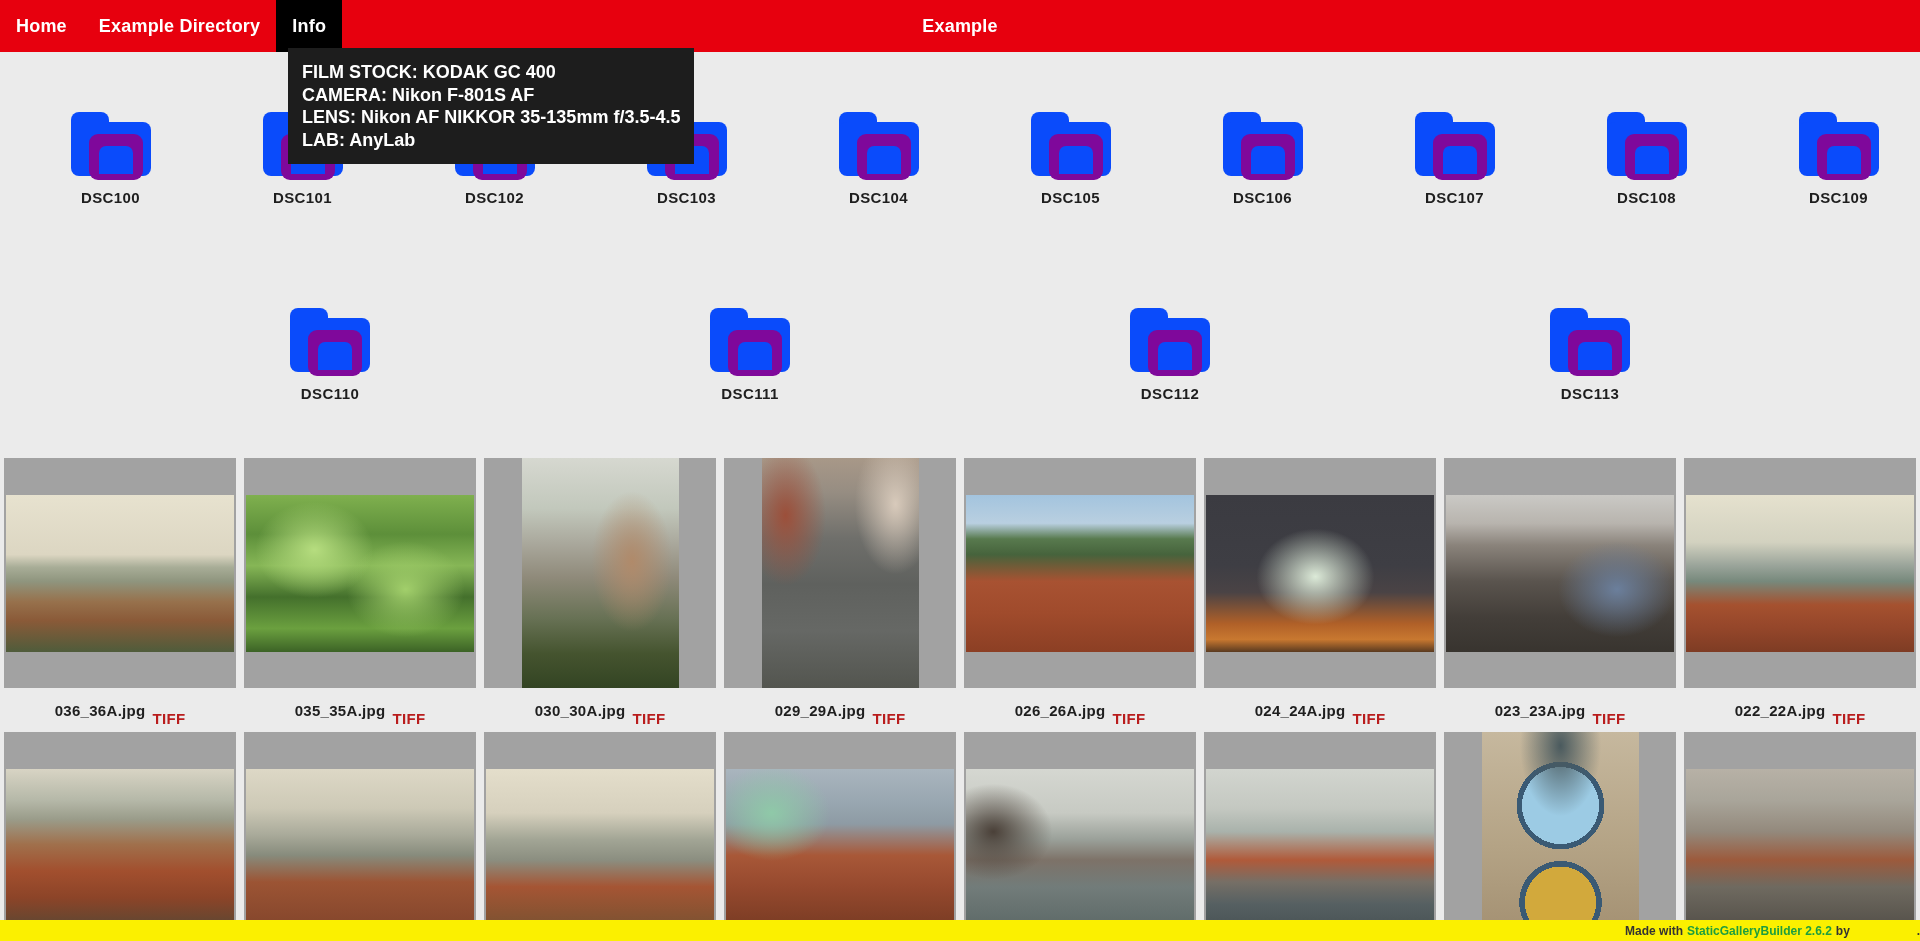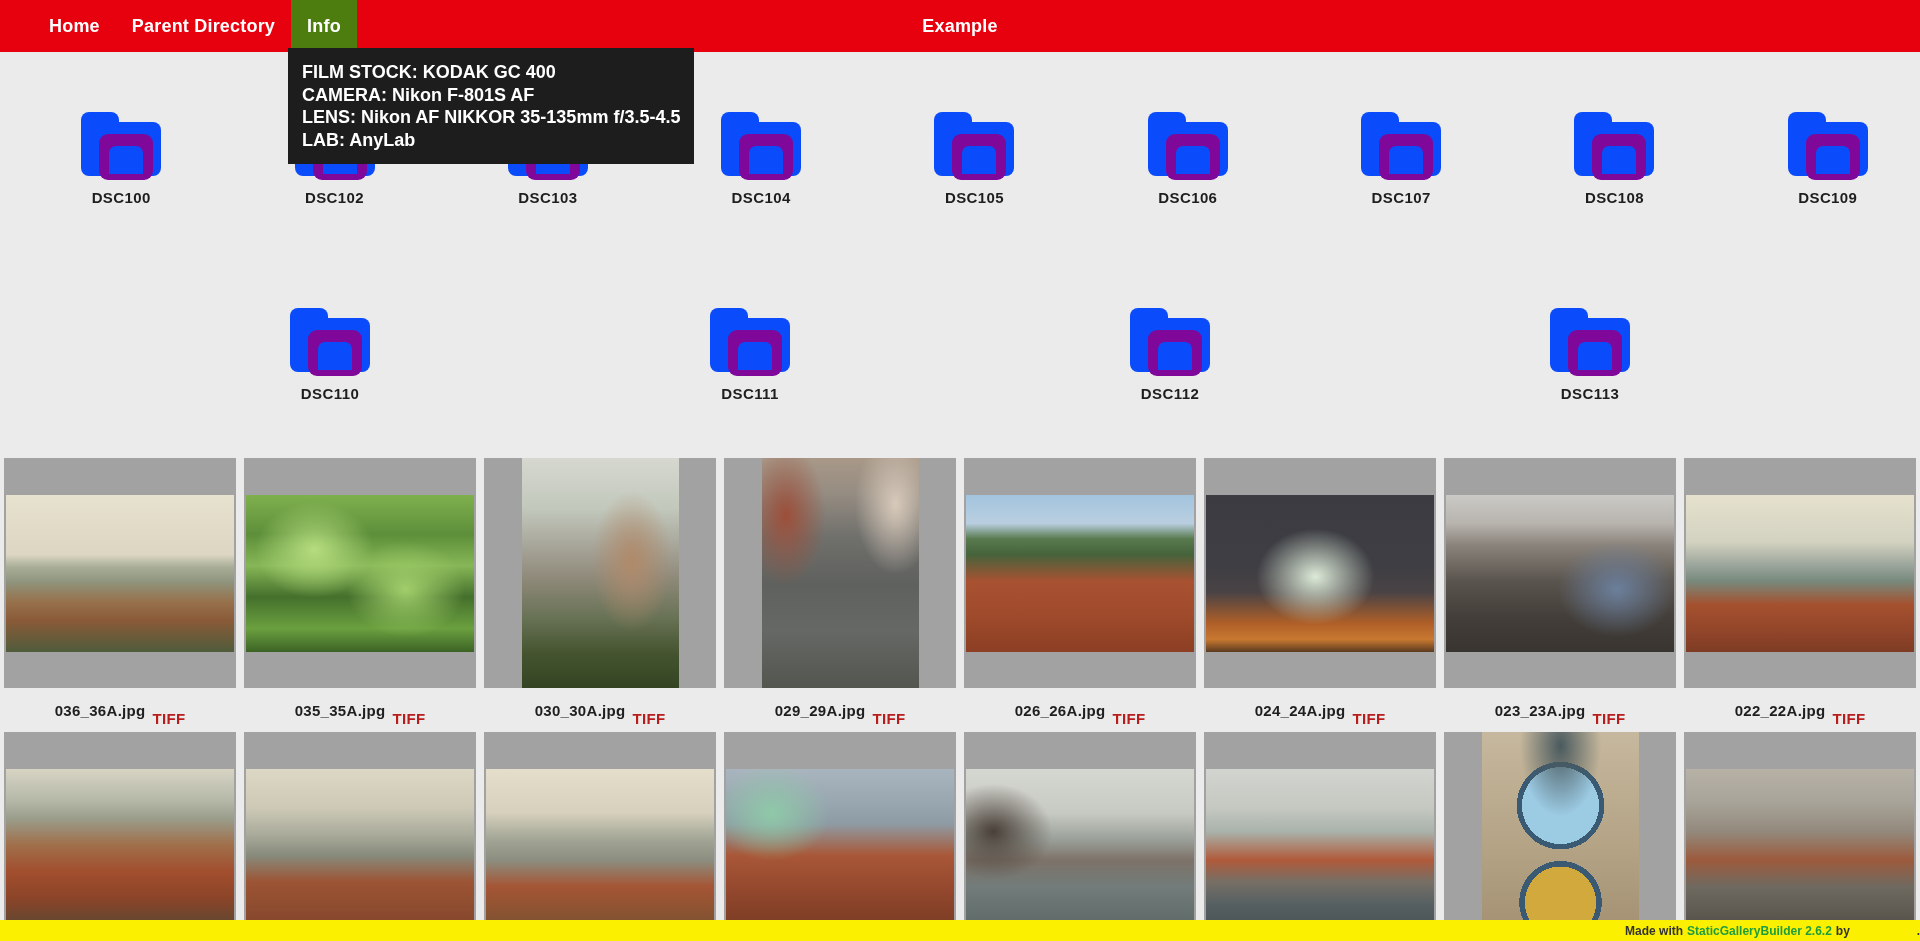--- a/index.html
+++ b/index.html
@@ -5,27 +5,27 @@
   * { box-sizing: border-box; }
   html,body { margin:0; padding:0; }
   body {
     width:1920px; height:941px; overflow:hidden; position:relative;
     background:#ebebeb;
     font-family:"Liberation Sans", sans-serif;
   }
 
   
   .nav {
-    height:52px; background:#e7000e; display:flex; align-items:stretch; position:relative; z-index:5;padding-left:33px;
+    height:52px; background:#e7000e; display:flex; align-items:stretch; position:relative; z-index:5;
   }
   .nav-item {
     display:flex; align-items:center; padding:0 16px;
     color:#ffffff; font-weight:700; font-size:18px; cursor:pointer; letter-spacing:.2px;
   }
-  .nav-item.active { background:#4d7c0f; }
+  .nav-item.active { background:#000000; }
   .nav-title {
     position:absolute; left:50%; top:50%; transform:translate(-50%,-50%);
     color:#ffffff; font-weight:700; font-size:18px; letter-spacing:.2px;
   }
 
   
   .tooltip {
     position:absolute; left:288px; top:48px; z-index:40;
     background:#1d1d1d; color:#ffffff;
     padding:13px 14px; font-size:18px; font-weight:700; line-height:22.5px;
@@ -75,40 +75,48 @@
   .footer .logo {
     font-family:"Liberation Mono", monospace; font-weight:400;
     color:#b0b0a0; font-size:14px; cursor:pointer;margin-top:36px;
   }
 </style>
 </head>
 <body>
 
 <div class="nav">
   <div class="nav-item">Home</div>
-  <div class="nav-item">Parent Directory</div>
+  <div class="nav-item">Example Directory</div>
   <div class="nav-item active">Info</div>
   <div class="nav-title">Example</div>
 </div>
 
 <div class="tooltip">
   <div>FILM STOCK: KODAK GC 400</div>
   <div>CAMERA: Nikon F-801S AF</div>
   <div>LENS: Nikon AF NIKKOR 35-135mm f/3.5-4.5</div>
   <div>LAB: AnyLab</div>
 </div>
 
 <div class="folder-row row1" id="folder-row1">
     <div class="folder-cell">
       <div class="folder-icon">
         <div class="f-tab"></div>
         <div class="f-body"></div>
         <div class="f-door"></div>
       </div>
       <div class="folder-label">DSC100</div>
+    </div>
+    <div class="folder-cell">
+      <div class="folder-icon">
+        <div class="f-tab"></div>
+        <div class="f-body"></div>
+        <div class="f-door"></div>
+      </div>
+      <div class="folder-label">DSC101</div>
     </div>
     <div class="folder-cell">
       <div class="folder-icon">
         <div class="f-tab"></div>
         <div class="f-body"></div>
         <div class="f-door"></div>
       </div>
       <div class="folder-label">DSC102</div>
     </div>
     <div class="folder-cell">

